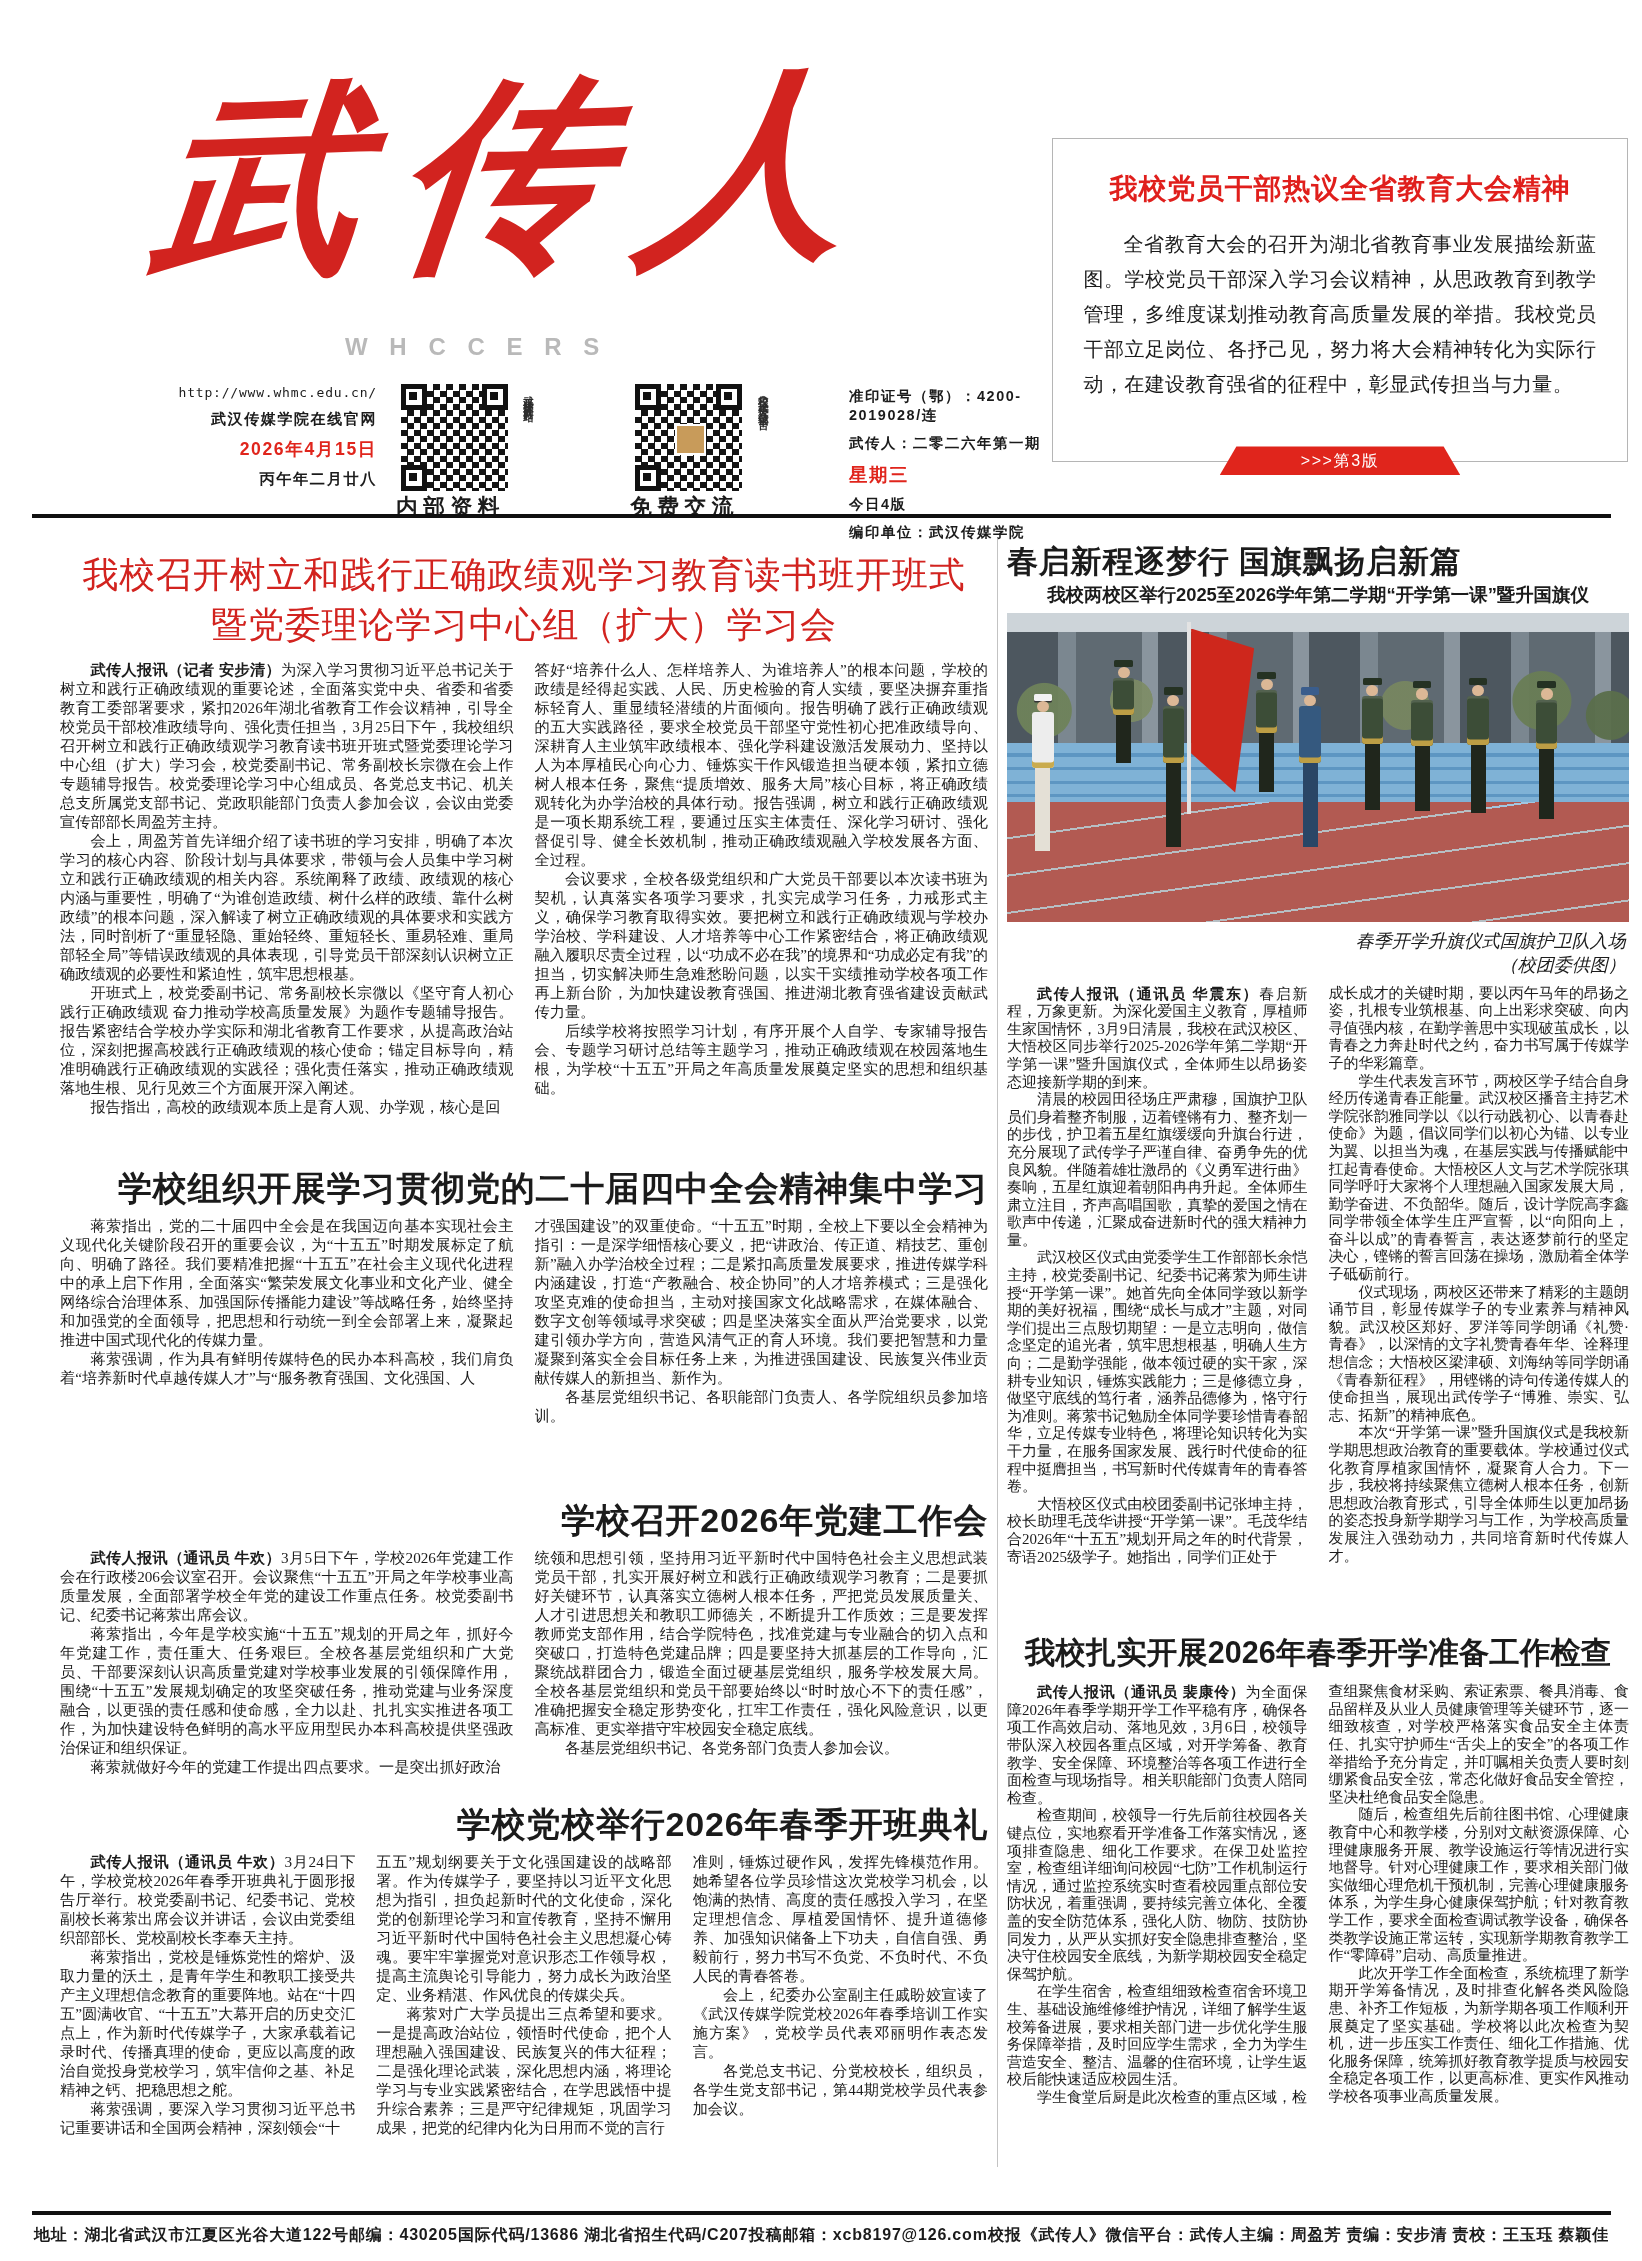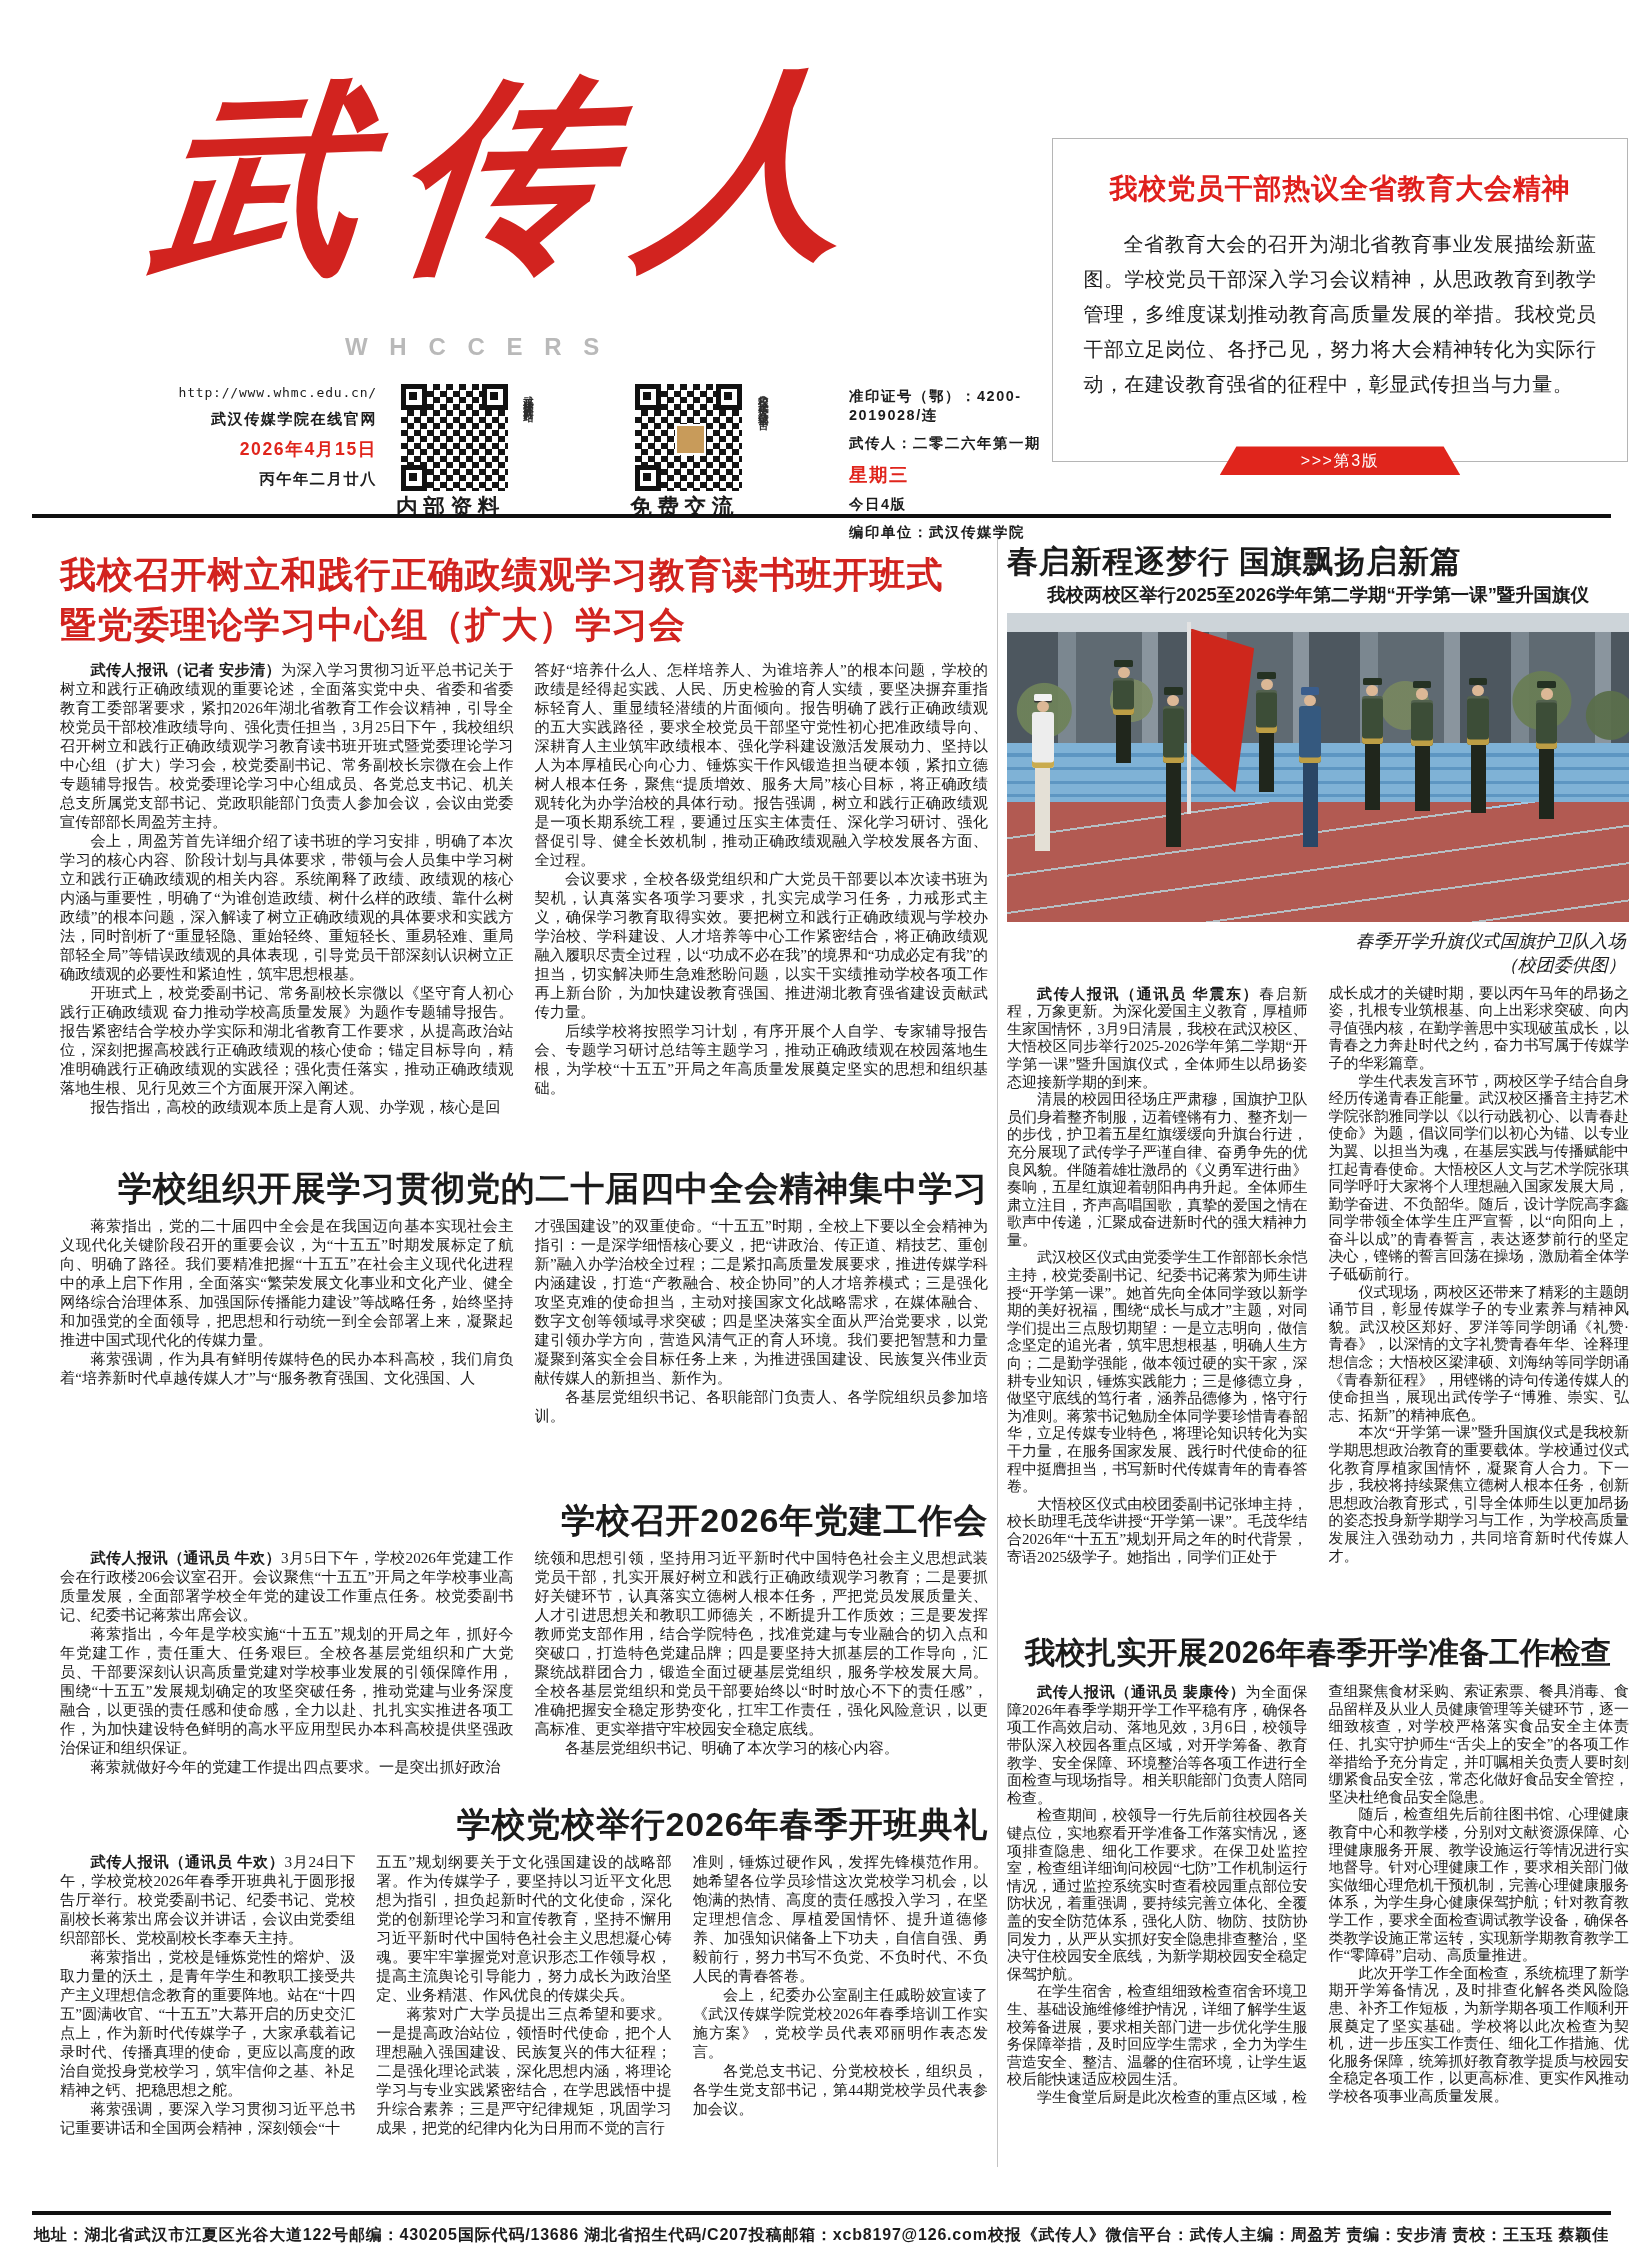--- a/index.html
+++ b/index.html
@@ -51,22 +51,22 @@
           clip-path:polygon(7% 0,93% 0,100% 100%,0 100%);}
 
   
   .para{margin:0;text-indent:2em;text-align:justify;font-size:15.2px;line-height:19px;}
   .para.cont{text-indent:0;}
   .para b{font-family:"Liberation Sans",sans-serif;font-weight:bold;}
   .cols{display:flex;gap:21px;overflow:hidden;}
   .col{flex:1;overflow:hidden;}
 
   .left-region{position:absolute;left:60px;top:529px;width:928px;}
-  .a1t{color:#d2231f;font-family:"Liberation Sans",sans-serif;font-weight:bold;font-size:36px;
-       line-height:50px;text-align:left;margin:21px 0 9.6px 0;letter-spacing:0.8px;}
+  .a1t{color:#d2231f;font-family:"Liberation Sans",sans-serif;font-weight:normal;font-size:36px;
+       line-height:50px;text-align:center;margin:21px 0 9.6px 0;letter-spacing:0.8px;}
   .ht{font-family:"Liberation Sans",sans-serif;font-weight:bold;font-size:34px;line-height:40px;
       text-align:right;margin:14.4px 0 8px 0;letter-spacing:0.8px;}
   .h616{height:494px;} .h336{height:270px;} .h300{height:241px;} .h390{height:313px;}
 
   .vdivider{position:absolute;left:997px;top:539px;height:1628px;width:0.8px;background:#c3c3c3;}
 
   .right-region{position:absolute;left:1007px;top:539px;width:622px;}
   .right-region .para{font-size:15px;line-height:17.6px;}
   .r1t{font-family:"Liberation Sans",sans-serif;font-weight:bold;font-size:31px;line-height:39px;
        text-align:left;margin:3.2px 0 0 0;letter-spacing:0.8px;}
@@ -204,21 +204,21 @@
 
     <h2 class="ht">学校召开2026年党建工作会</h2>
     <div class="cols h300">
       <div class="col">
           <p class="para"><b>武传人报讯（通讯员 牛欢）</b>3月5日下午，学校2026年党建工作会在行政楼206会议室召开。会议聚焦“十五五”开局之年学校事业高质量发展，全面部署学校全年党的建设工作重点任务。校党委副书记、纪委书记蒋萦出席会议。</p>
           <p class="para">蒋萦指出，今年是学校实施“十五五”规划的开局之年，抓好今年党建工作，责任重大、任务艰巨。全校各基层党组织和广大党员、干部要深刻认识高质量党建对学校事业发展的引领保障作用，围绕“十五五”发展规划确定的攻坚突破任务，推动党建与业务深度融合，以更强的责任感和使命感，全力以赴、扎扎实实推进各项工作，为加快建设特色鲜明的高水平应用型民办本科高校提供坚强政治保证和组织保证。</p>
           <p class="para">蒋萦就做好今年的党建工作提出四点要求。一是突出抓好政治</p>
         </div>
       <div class="col">
           <p class="para cont">统领和思想引领，坚持用习近平新时代中国特色社会主义思想武装党员干部，扎实开展好树立和践行正确政绩观学习教育；二是要抓好关键环节，认真落实立德树人根本任务，严把党员发展质量关、人才引进思想关和教职工师德关，不断提升工作质效；三是要发挥教师党支部作用，结合学院特色，找准党建与专业融合的切入点和突破口，打造特色党建品牌；四是要坚持大抓基层的工作导向，汇聚统战群团合力，锻造全面过硬基层党组织，服务学校发展大局。全校各基层党组织和党员干部要始终以“时时放心不下的责任感”，准确把握安全稳定形势变化，扛牢工作责任，强化风险意识，以更高标准、更实举措守牢校园安全稳定底线。</p>
-          <p class="para">各基层党组织书记、明确了本次学习的核心内容。</p>
+          <p class="para">各基层党组织书记、各党务部门负责人参加会议。</p>
         </div>
     </div>
 
     <h2 class="ht">学校党校举行2026年春季开班典礼</h2>
     <div class="cols h390">
       <div class="col">
           <p class="para"><b>武传人报讯（通讯员 牛欢）</b>3月24日下午，学校党校2026年春季开班典礼于圆形报告厅举行。校党委副书记、纪委书记、党校副校长蒋萦出席会议并讲话，会议由党委组织部部长、党校副校长李奉天主持。</p>
           <p class="para">蒋萦指出，党校是锤炼党性的熔炉、汲取力量的沃土，是青年学生和教职工接受共产主义理想信念教育的重要阵地。站在“十四五”圆满收官、“十五五”大幕开启的历史交汇点上，作为新时代传媒学子，大家承载着记录时代、传播真理的使命，更应以高度的政治自觉投身党校学习，筑牢信仰之基、补足精神之钙、把稳思想之舵。</p>
           <p class="para">蒋萦强调，要深入学习贯彻习近平总书记重要讲话和全国两会精神，深刻领会“十</p>
         </div>

